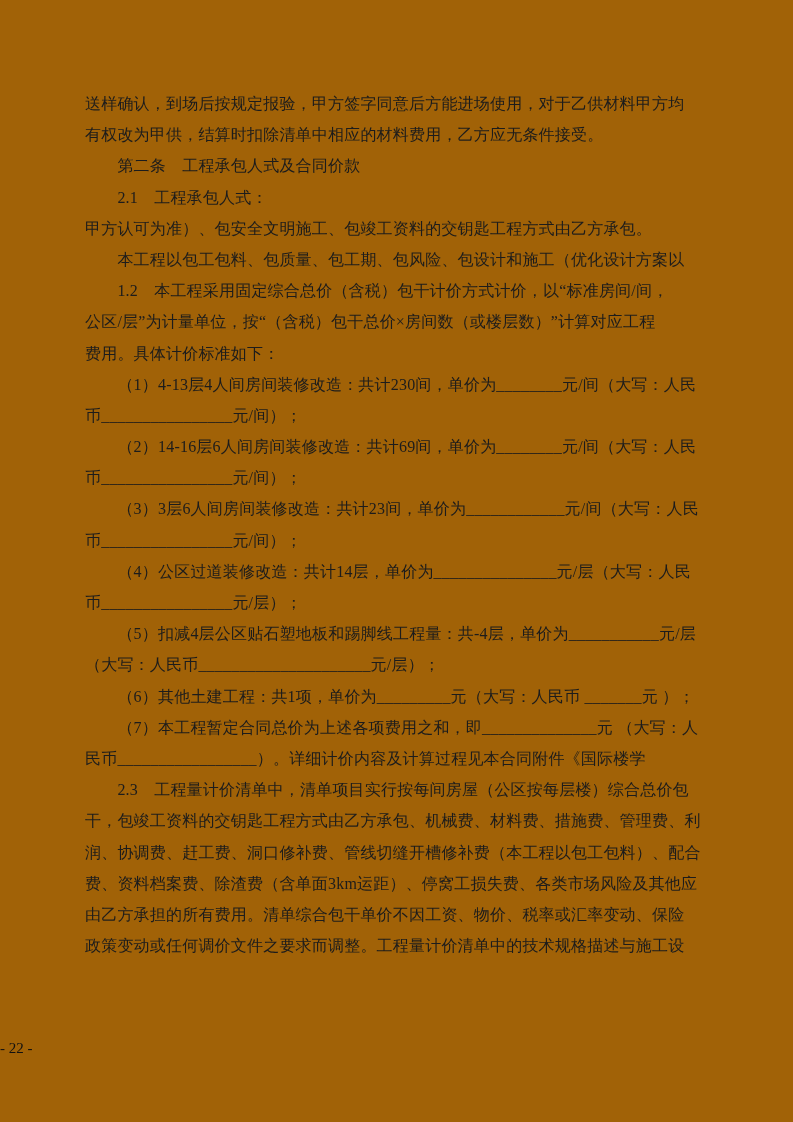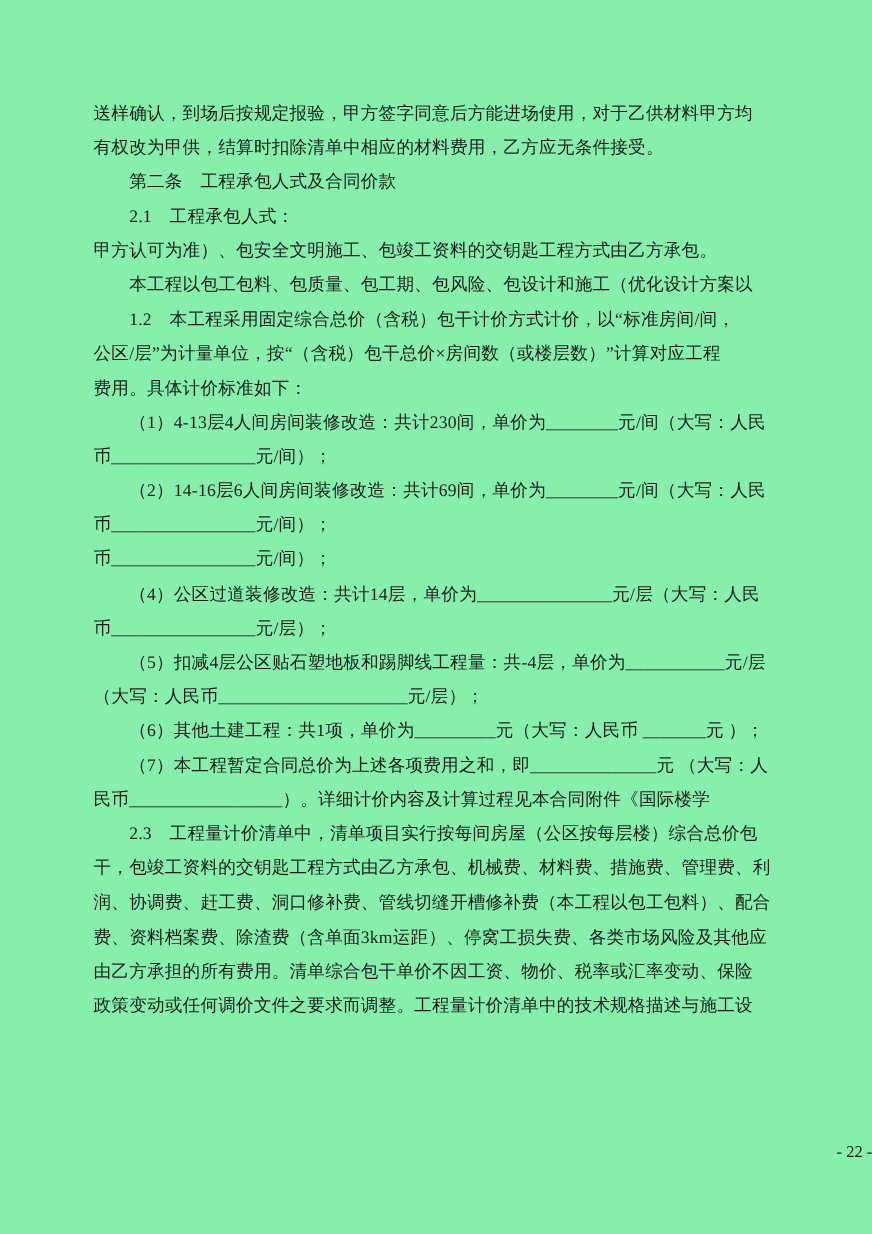--- a/index.html
+++ b/index.html
@@ -4,21 +4,21 @@
 <style>
   html, body {
     margin: 0;
     padding: 0;
     background: #ffffff;
   }
   .page {
     position: relative;
     width: 793px;
     height: 1122px;
-    background: #86efac;
+    background: #a16207;
     overflow: hidden;
     font-family: "Liberation Serif", "DejaVu Serif", serif;
     color: #1c1c1c;
   }
   .textblock {
     position: absolute;
     left: 85px;
     top: 88px;
     width: 628px;
   }
@@ -30,21 +30,21 @@
     white-space: pre;
     overflow: visible;
   }
   .pagenum {
     position: absolute;
     left: 0;
     right: 0;
     top: 1036px;
     height: 24px;
     line-height: 24px;
-    text-align: right;
+    text-align: left;
     font-size: 15px;
     color: #111111;
   }
 </style>
 </head>
 <body>
 
 <div class="page">
   <div class="textblock">
     <div class="line">送样确认，到场后按规定报验，甲方签字同意后方能进场使用，对于乙供材料甲方均</div>
@@ -53,20 +53,21 @@
     <div class="line">　　2.1　工程承包人式：</div>
     <div class="line">甲方认可为准）、包安全文明施工、包竣工资料的交钥匙工程方式由乙方承包。</div>
     <div class="line">　　本工程以包工包料、包质量、包工期、包风险、包设计和施工（优化设计方案以</div>
     <div class="line">　　1.2　本工程采用固定综合总价（含税）包干计价方式计价，以“标准房间/间，</div>
     <div class="line">公区/层”为计量单位，按“（含税）包干总价×房间数（或楼层数）”计算对应工程</div>
     <div class="line">费用。具体计价标准如下：</div>
     <div class="line">　　（1）4-13层4人间房间装修改造：共计230间，单价为________元/间（大写：人民</div>
     <div class="line">币________________元/间）；</div>
     <div class="line">　　（2）14-16层6人间房间装修改造：共计69间，单价为________元/间（大写：人民</div>
     <div class="line">币________________元/间）；</div>
+    <div class="line">　　（3）3层6人间房间装修改造：共计23间，单价为____________元/间（大写：人民</div>
     <div class="line">币________________元/间）；</div>
     <div class="line">　　（4）公区过道装修改造：共计14层，单价为_______________元/层（大写：人民</div>
     <div class="line">币________________元/层）；</div>
     <div class="line">　　（5）扣减4层公区贴石塑地板和踢脚线工程量：共-4层，单价为___________元/层</div>
     <div class="line">（大写：人民币_____________________元/层）；</div>
     <div class="line">　　（6）其他土建工程：共1项，单价为_________元（大写：人民币 _______元 ）；</div>
     <div class="line">　　（7）本工程暂定合同总价为上述各项费用之和，即______________元 （大写：人</div>
     <div class="line">民币_________________）。详细计价内容及计算过程见本合同附件《国际楼学</div>
     <div class="line">　　2.3　工程量计价清单中，清单项目实行按每间房屋（公区按每层楼）综合总价包</div>
     <div class="line">干，包竣工资料的交钥匙工程方式由乙方承包、机械费、材料费、措施费、管理费、利</div>

